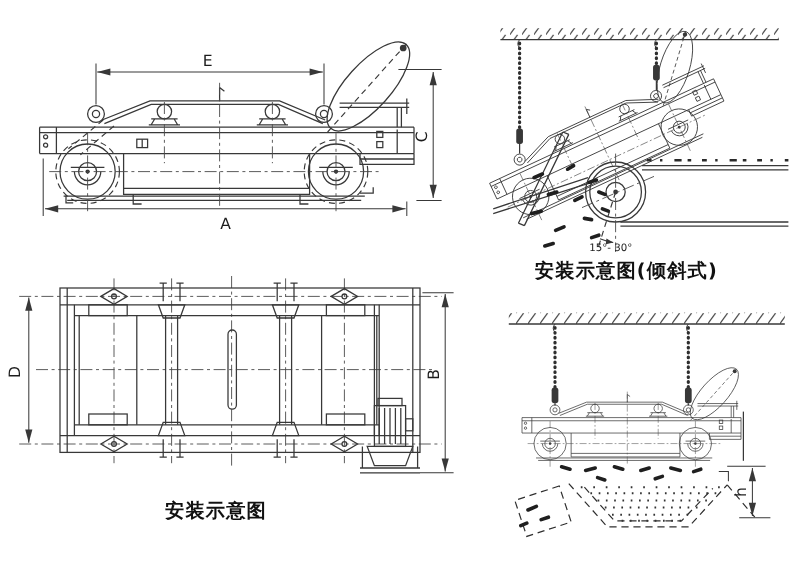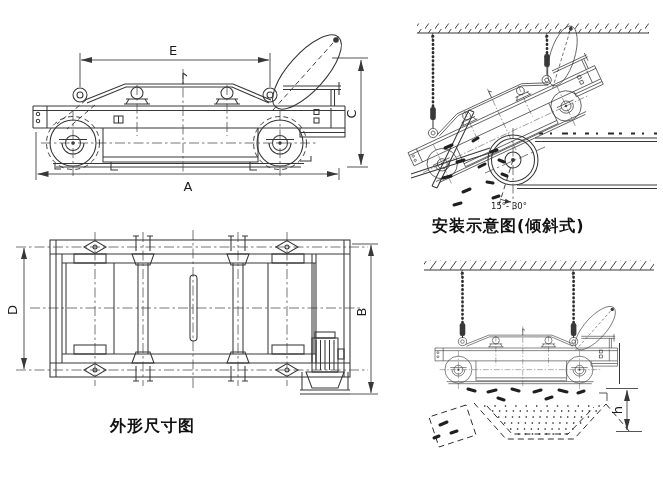--- a/index.html
+++ b/index.html
@@ -12,21 +12,21 @@
   .dash{stroke:#383838;fill:none;stroke-width:0.95;stroke-dasharray:5 3.5;}
   .dash2{stroke:#2f2f2f;fill:none;stroke-width:1;stroke-dasharray:6 4;}
   .dim{stroke:#383838;fill:none;stroke-width:0.85;}
   .chain{stroke:#2e2e2e;fill:none;stroke-width:2.7;stroke-dasharray:0.5 3.6;stroke-linecap:round;}
   .bits{stroke:#1f1f1f;fill:none;stroke-width:3;stroke-linecap:round;}
   .debris{stroke:#2a2a2a;fill:none;stroke-width:2.2;stroke-dasharray:4 7 2 10 6 5 3 9;}
   .dots{stroke:#333;fill:none;stroke-width:1.7;stroke-dasharray:1.4 5.5;}
   .dots2{stroke:#333;fill:none;stroke-width:1.7;stroke-dasharray:1.4 9;}
   .dimtxt{font:13px "DejaVu Sans",sans-serif;fill:#1c1c1c;}
   .sm{font-size:8.5px;}
-  .caption{position:absolute;text-align:left;font:bold 16px "DejaVu Sans",sans-serif;
+  .caption{position:absolute;text-align:center;font:bold 16px "DejaVu Sans",sans-serif;
            color:#111;letter-spacing:1px;white-space:nowrap;}
 </style>
 </head>
 <body>
 
 <div id="page">
 
   <svg style="left:0;top:0" width="402" height="220" viewBox="0 0 402 220">
     <defs>
       <marker id="arr" viewBox="0 0 12 8" markerWidth="12" markerHeight="8" refX="11.5" refY="4" orient="auto-start-reverse" markerUnits="userSpaceOnUse">
@@ -237,14 +237,14 @@
     </g>
 
     <g class="dim">
       <path d="M196,145.5 H228 M206,188.5 H232 M189,150 H197 V158"></path>
       <line x1="217" y1="147" x2="217" y2="187" marker-start="url(#arr)" marker-end="url(#arr)"></line>
     </g>
     <text class="dimtxt" x="208" y="167" text-anchor="middle" dominant-baseline="middle" transform="rotate(-90 208 167)">h</text>
   </svg>
 
   <div class="caption" style="left:432px;top:216px;width:180px">安装示意图(倾斜式)</div>
-  <div class="caption" style="left:110px;top:416px;width:140px">外形尺寸图</div>
+  <div class="caption" style="left:110px;top:416px;width:140px">安装示意图</div>
 </div>
 
 </body></html>

